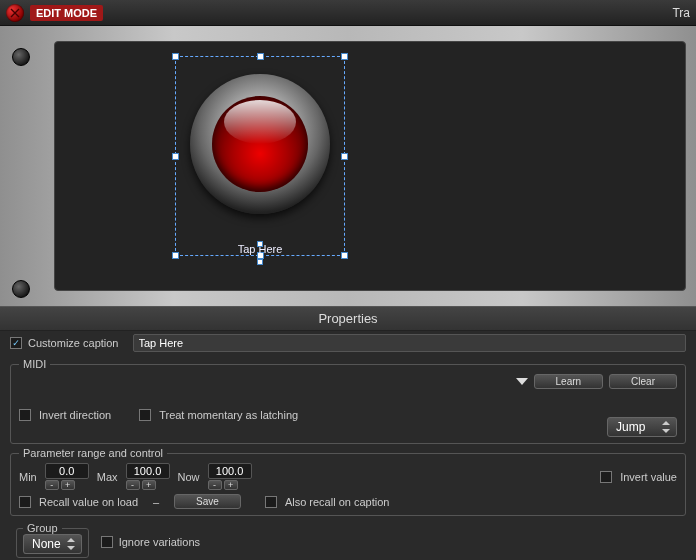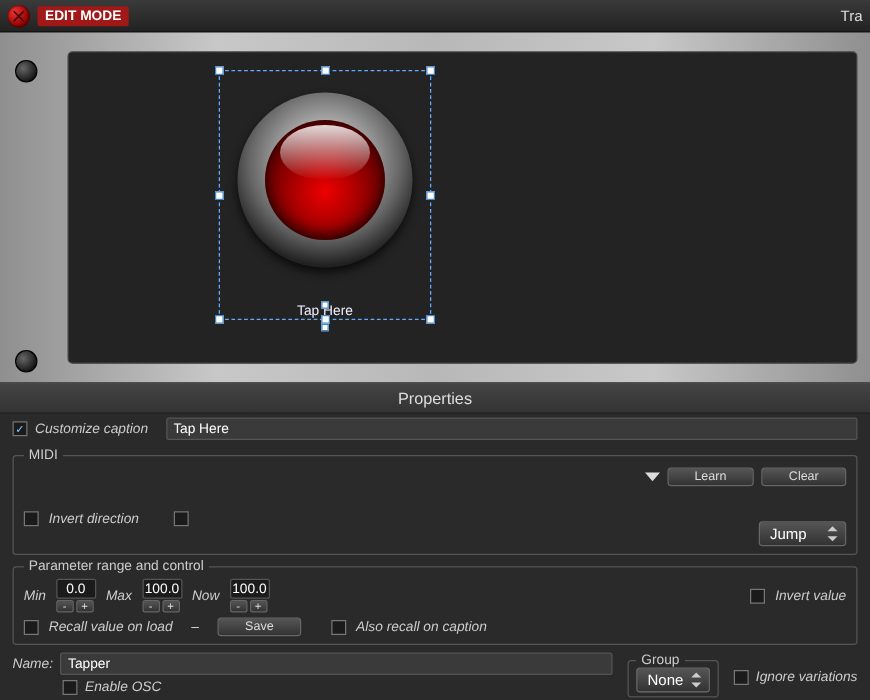--- a/index.html
+++ b/index.html
@@ -118,21 +118,21 @@
     border-bottom: 1px solid #222;
   }
   .row { display: flex; align-items: center; padding: 3px 10px; gap: 6px; }
   .chk {
     width: 12px; height: 12px; border: 1px solid #777;
     background: #1b1b1b;
     display: inline-flex; align-items: center; justify-content: center;
     cursor: pointer;
   }
   .chk.on::after { content:"✓"; font-size:9px; color:#7cf; }
-  .label { color:#ccc; font-size:11px;font-style:italic; }
+  .label { color:#ccc; font-size:11px; }
   .textfield {
     flex: 1; background:#3a3a3a; border:1px solid #555;
     color:#fff; font-size:11px; padding:2px 5px; border-radius:2px;
   }
   fieldset {
     border: 1px solid #555; border-radius: 3px;
     margin: 3px 10px; padding: 4px 8px 6px 8px;
     position: relative;
   }
   legend { color:#ccc; font-size:11px; padding: 0 4px; }
@@ -156,21 +156,21 @@
     content:""; position:absolute; right:6px; top:3px;
     width:0;height:0;border-left:4px solid transparent;border-right:4px solid transparent;
     border-bottom:4px solid #ccc;
   }
   .dropdown::before{
     content:""; position:absolute; right:6px; bottom:3px;
     width:0;height:0;border-left:4px solid transparent;border-right:4px solid transparent;
     border-top:4px solid #ccc;
   }
   .numbox {
-    width:32px; text-align:center; background:#1b1b1b; border:1px solid #555;
+    width:44px; text-align:center; background:#1b1b1b; border:1px solid #555;
     color:#fff; font-size:11px; padding:1px 0; border-radius:2px;
   }
   .stepper-pair { display:flex; gap:2px; margin-top:1px; }
   .step {
     width:14px;height:10px;background:linear-gradient(#555,#333);border:1px solid #666;
     border-radius:2px;font-size:9px;color:#ddd;line-height:8px;text-align:center;
     cursor:pointer;
   }
 </style>
 </head>
@@ -232,20 +232,21 @@
     <div class="fs-row" style="justify-content:flex-end; gap:6px; margin-bottom:4px;">
       <span class="disclosure"></span>
       <span class="smallbtn">Learn</span>
       <span class="smallbtn">Clear</span>
     </div>
     <div class="fs-row">
       <span class="chk"></span>
       <span class="label">Invert direction</span>
       <span style="width:12px"></span>
       <span class="chk"></span>
+      <span class="label">Treat momentary as latching</span>
       <span style="flex:1"></span>
       <span class="dropdown">Jump</span>
     </div>
   </fieldset>
 
   <fieldset>
     <legend>Parameter range and control</legend>
     <div class="fs-row">
       <span class="label">Min</span>
       <div>
@@ -280,30 +281,20 @@
       <span class="label">Recall value on load</span>
       <span class="label" style="width:20px;text-align:center">–</span>
       <span class="smallbtn">Save</span>
       <span style="width:8px"></span>
       <span class="chk"></span>
       <span class="label">Also recall on caption</span>
     </div>
   </fieldset>
 
   <div class="row" style="align-items:flex-start">
-    <div style="flex:1">
-      <div style="display:flex;align-items:center;gap:6px">
-        <span class="label">Name:</span>
-        <input class="textfield" value="Tapper" style="">
-      </div>
-      <div style="display:flex;align-items:center;gap:6px;margin-top:4px;margin-left:40px">
-        <span class="chk"></span>
-        <span class="label">Enable OSC</span>
-      </div>
-    </div>
     <fieldset style="margin:0 6px; padding:3px 6px 6px 6px;">
       <legend>Group</legend>
       <span class="dropdown">None</span>
     </fieldset>
     <div style="display:flex;gap:6px;margin-top:14px">
       <span class="chk"></span>
       <span class="label">Ignore variations</span>
     </div>
   </div>
 </div>

